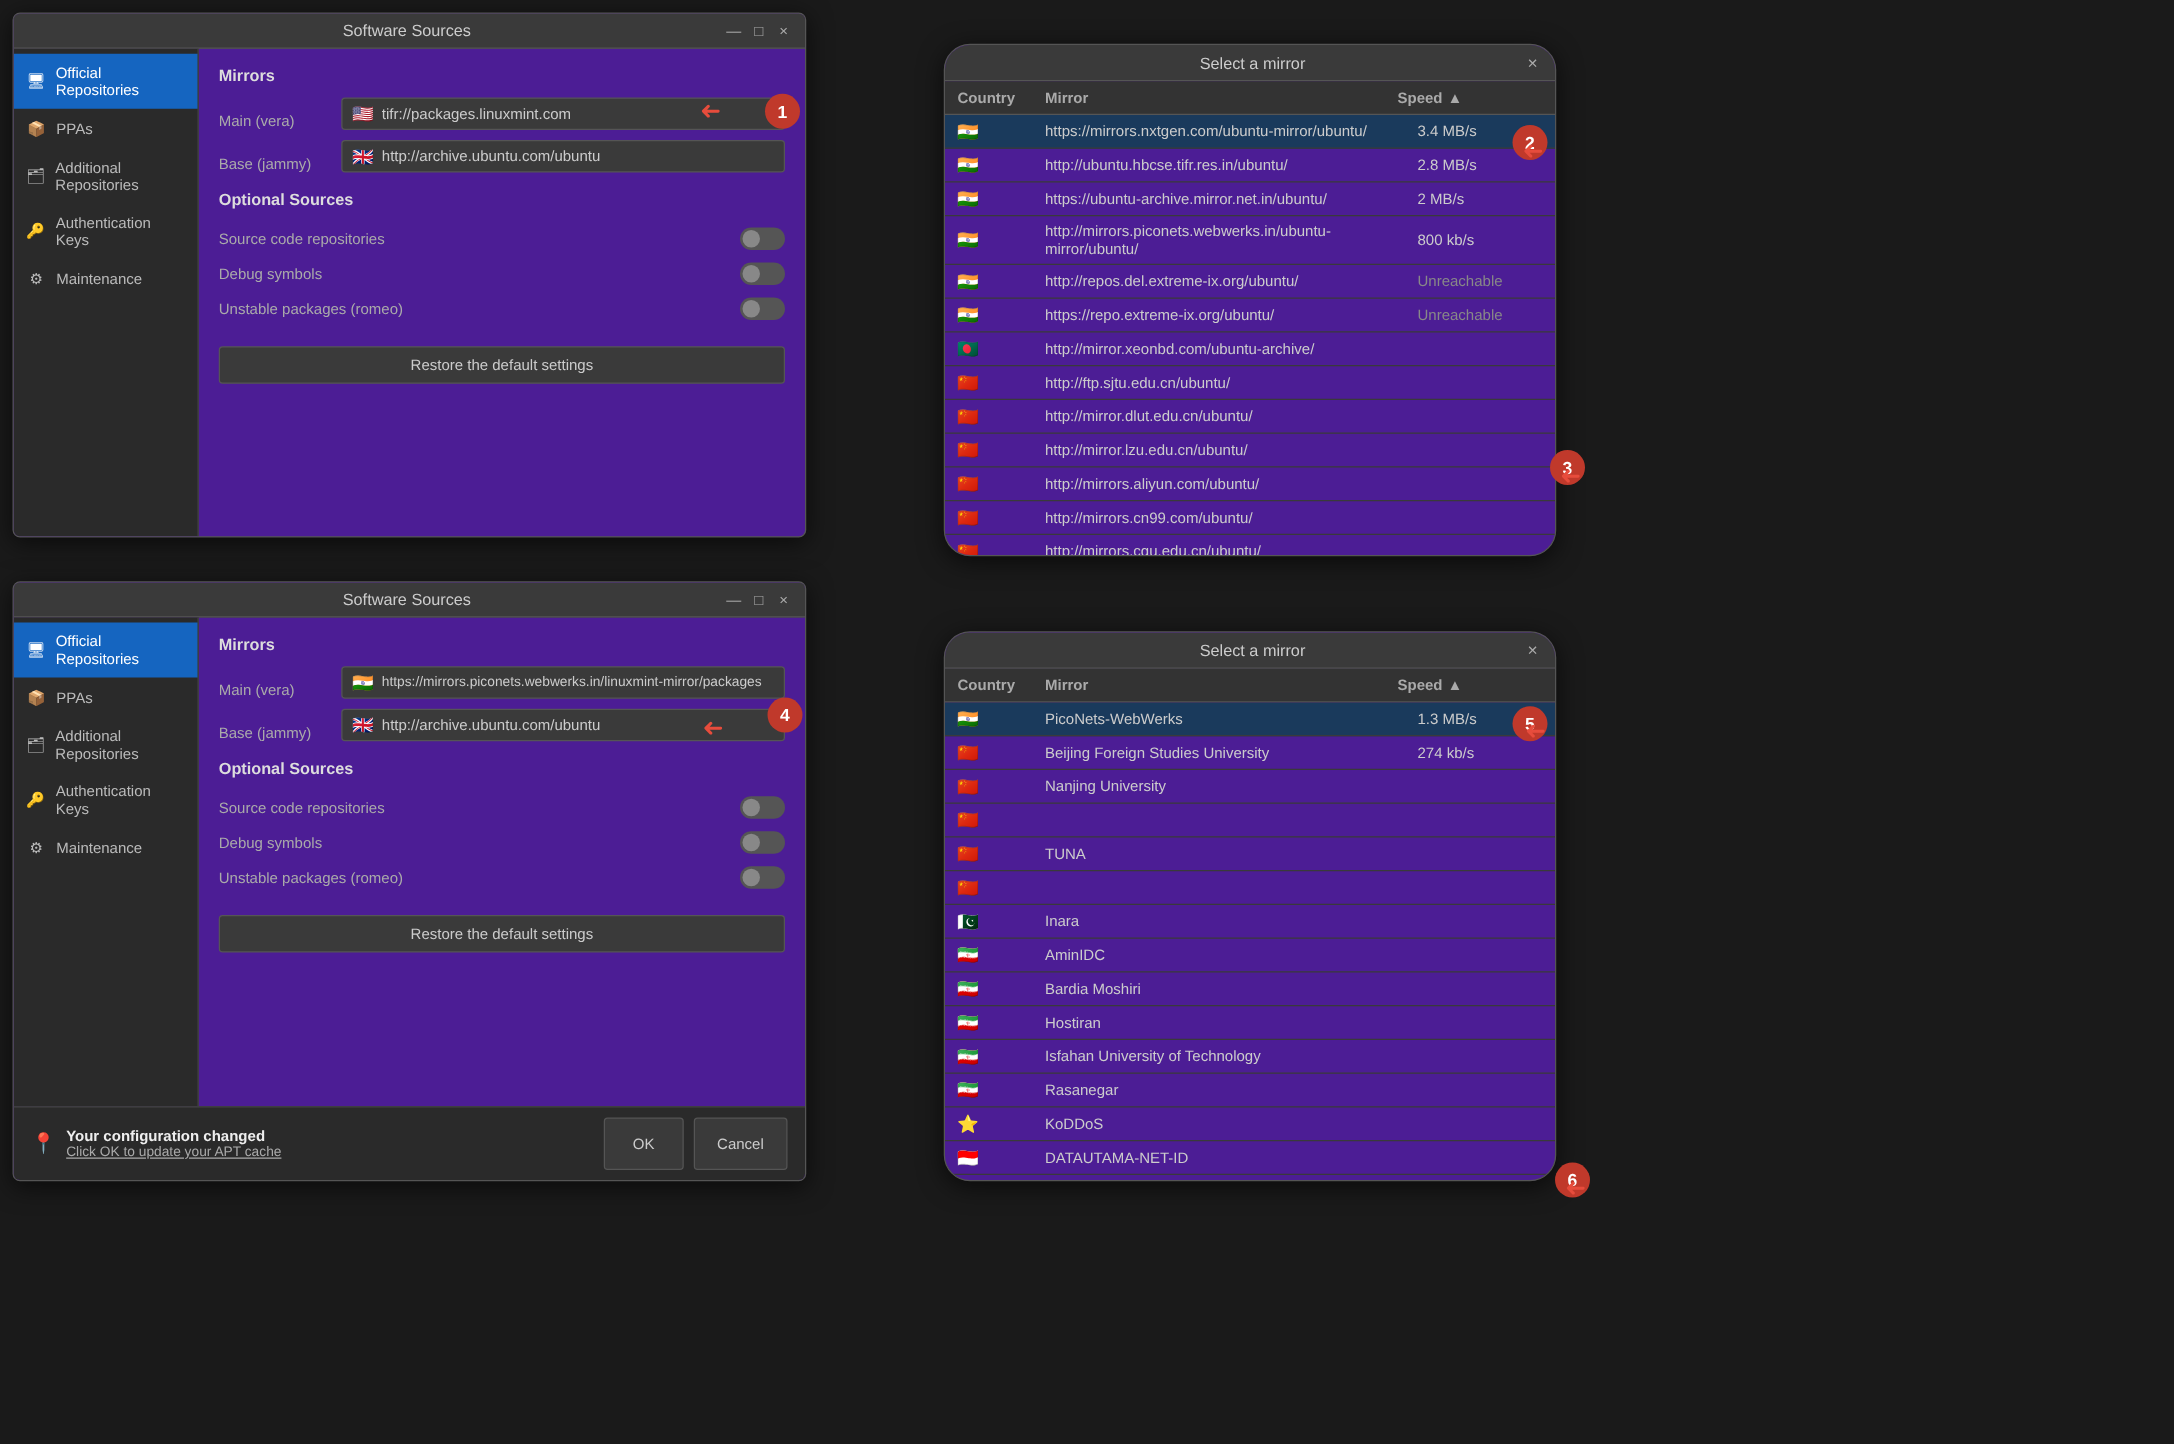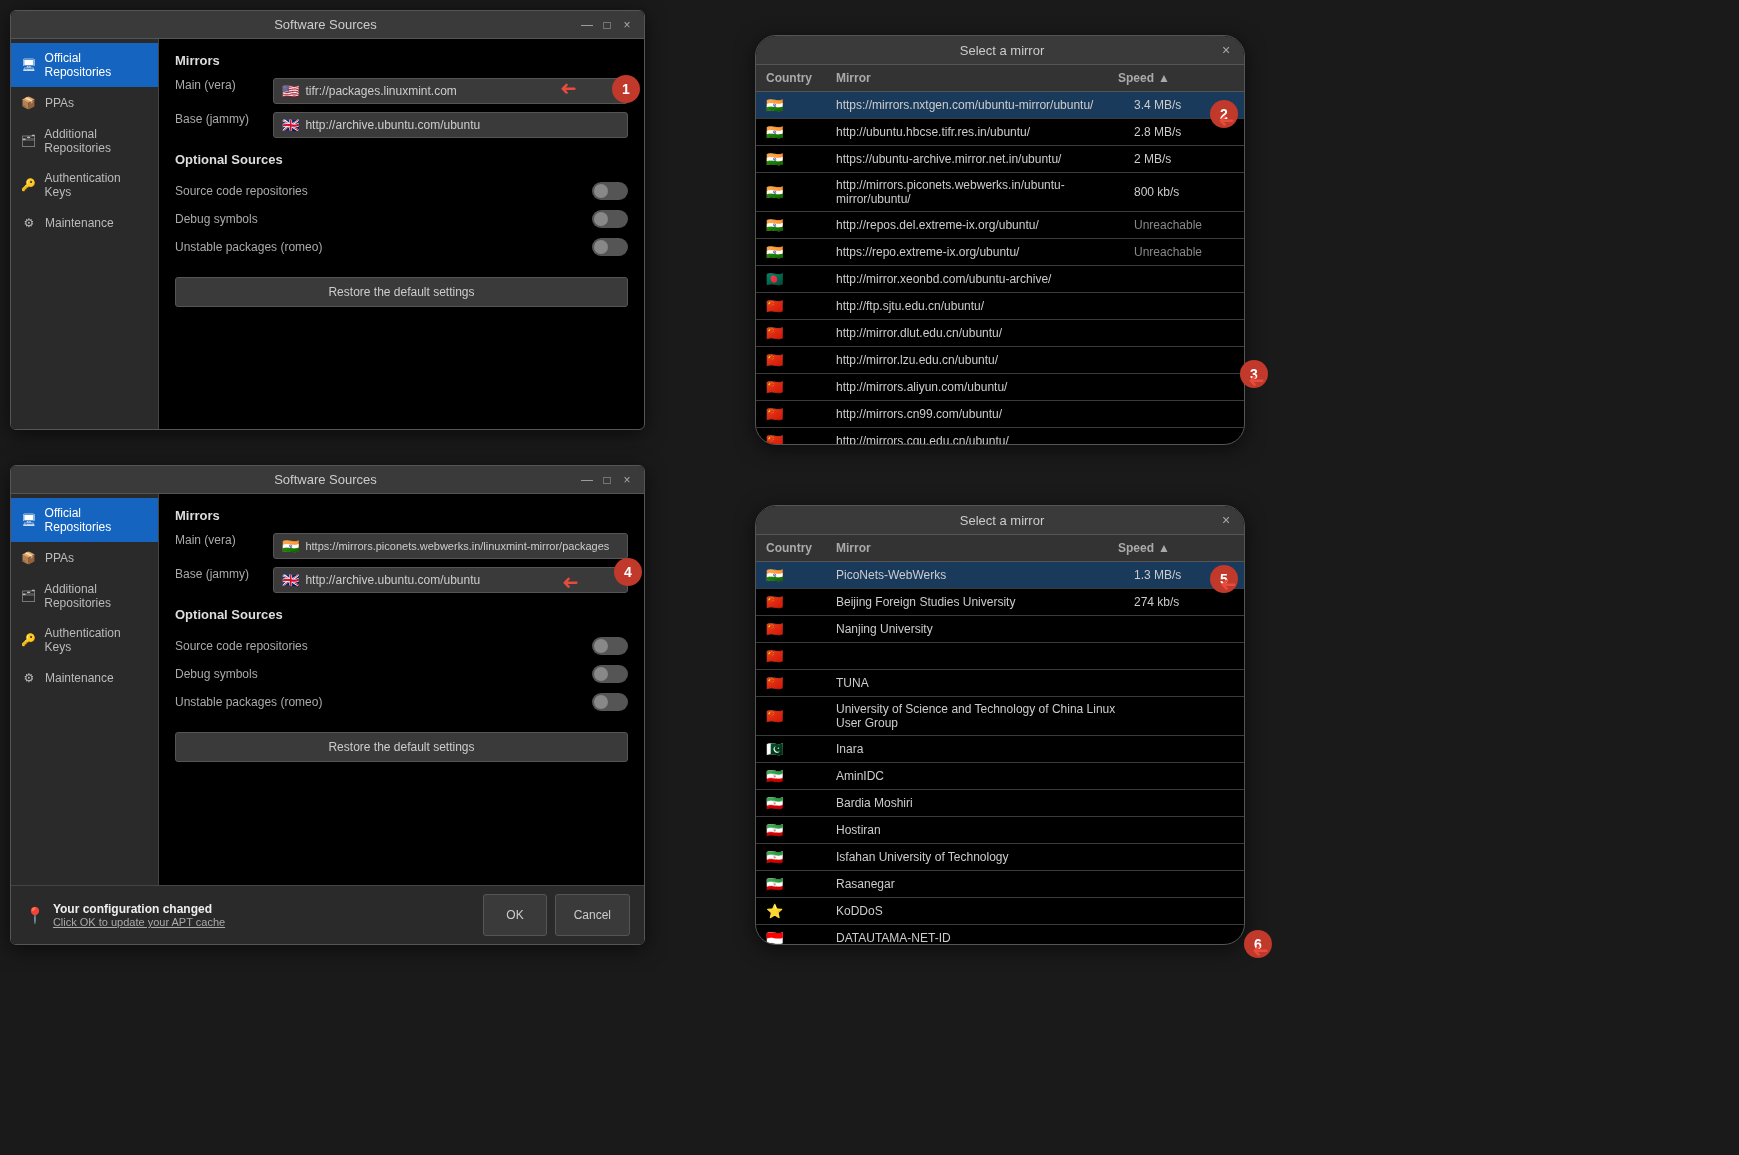--- a/index.html
+++ b/index.html
@@ -9,21 +9,21 @@
       font-size: 13px;
       width: 1739px;
       height: 1155px;
       position: relative;
       overflow: hidden;
     }
 
     
     .window {
       position: absolute;
-      background: #000000;
+      background: #4c1d95;
       border: 1px solid #555;
       border-radius: 6px;
       box-shadow: 0 4px 20px rgba(0,0,0,0.6);
       overflow: hidden;
     }
 
     .title-bar {
       background: #3a3a3a;
       padding: 6px 10px;
       display: flex;
@@ -107,21 +107,21 @@
 
     .section-title {
       font-size: 13px;
       font-weight: bold;
       color: #ddd;
       margin-bottom: 10px;
     }
 
     .mirror-row {
       display: flex;
-      align-items: flex-start;
+      align-items: flex-end;
       margin-bottom: 8px;
       gap: 8px;
     }
 
     .mirror-label {
       width: 90px;
       color: #aaa;
       font-size: 12px;
     }
 
@@ -662,21 +662,20 @@
         <span class="country-flag">🇨🇳</span>
         <span class="speed-val"></span>
       </div>
       <div class="table-row">
         <span class="country-flag">🇨🇳</span>
         <span>TUNA</span>
         <span class="speed-val"></span>
       </div>
       <div class="table-row">
         <span class="country-flag">🇨🇳</span>
-        <span>University of Science and Technology of China Linux User Group</span>
         <span class="speed-val"></span>
       </div>
       <div class="table-row">
         <span class="country-flag">🇵🇰</span>
         <span>Inara</span>
         <span class="speed-val"></span>
       </div>
       <div class="table-row">
         <span class="country-flag">🇮🇷</span>
         <span>AminIDC</span>

